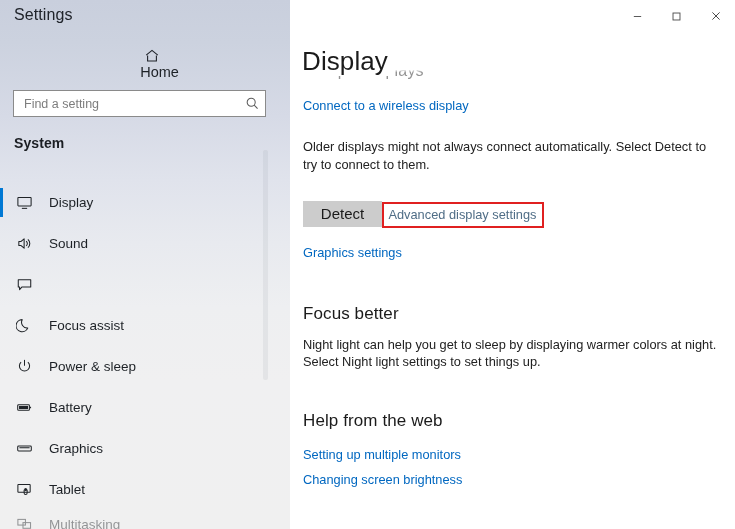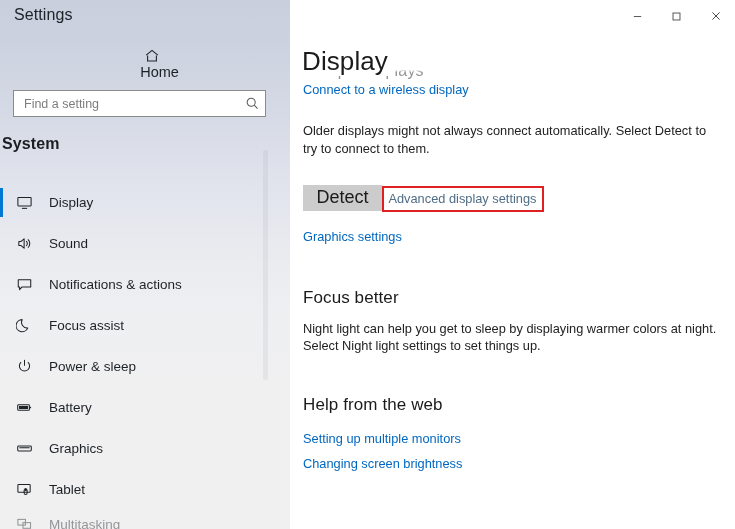--- a/index.html
+++ b/index.html
@@ -101,23 +101,23 @@
     width: 26px;
     height: 100%;
     display: flex;
     align-items: center;
     justify-content: center;
     color: #5a5a5a;
     flex: 0 0 26px;
   }
   .section-label {
     position: absolute;
-    left: 2px;
+    left: 14px;
     top: 135px;
-    font-size: 16px;
+    font-size: 14px;
     font-weight: bold;
     color: #1a1d22;
     letter-spacing: .1px;
   }
   .nav-list {
     position: absolute;
     left: 0;
     top: 182px;
     width: 290px;
   }
@@ -214,21 +214,21 @@
     font-size: 16px;
     color: #3a3a3a;
     z-index: 1;
     letter-spacing: .2px;
     -webkit-mask-image: linear-gradient(180deg, rgba(0,0,0,0) 0%, rgba(0,0,0,0) 42%, rgba(0,0,0,.55) 58%, rgba(0,0,0,.55) 100%);
     mask-image: linear-gradient(180deg, rgba(0,0,0,0) 0%, rgba(0,0,0,0) 42%, rgba(0,0,0,.55) 58%, rgba(0,0,0,.55) 100%);
   }
   .body-area {
     position: absolute;
     left: 0;
-    top: 80px;
+    top: 96px;
     width: 445px;
     padding: 0 12px 0 13px;
     box-sizing: border-box;
   }
   .link {
     display: inline-block;
     color: #0067c0;
     font-size: 12.8px;
     text-decoration: none;
     cursor: pointer;
@@ -240,21 +240,21 @@
     line-height: 17.5px;
     max-width: 414px;
   }
   .detect-btn {
     margin-top: 14px;
     width: 79px;
     height: 26px;
     background: #cccccc;
     border: 1px solid #cccccc;
     font-family: "Liberation Sans", sans-serif;
-    font-size: 18px;
+    font-size: 15px;
     color: #1b1b1b;
     cursor: default;
     padding: 0;
   }
   .adv-link-wrap {
     position: relative;
     display: inline-block;
     margin-top: 32px;
   }
   .adv-link {
@@ -339,21 +339,20 @@
         </span>
         <span class="nav-label">Sound</span>
       </div>
 
       <div class="nav-item">
         <span class="nav-icon">
           <svg width="17" height="17" viewBox="0 0 18 18" fill="none" stroke="currentColor" stroke-width="1.1">
             <path d="M2.4 4h13.2v7.6H6.4L3.8 14.4v-2.8H2.4z" stroke-linejoin="round"></path>
           </svg>
         </span>
-        <span class="nav-label">Notifications &amp; actions</span>
       </div>
 
       <div class="nav-item">
         <span class="nav-icon">
           <svg width="17" height="17" viewBox="0 0 18 18" fill="none" stroke="currentColor" stroke-width="1.1">
             <path d="M12.4 11.6A6 6 0 0 1 6.6 2.8a6.4 6.4 0 1 0 5.8 8.8z" stroke-linejoin="round"></path>
           </svg>
         </span>
         <span class="nav-label">Focus assist</span>
       </div>

